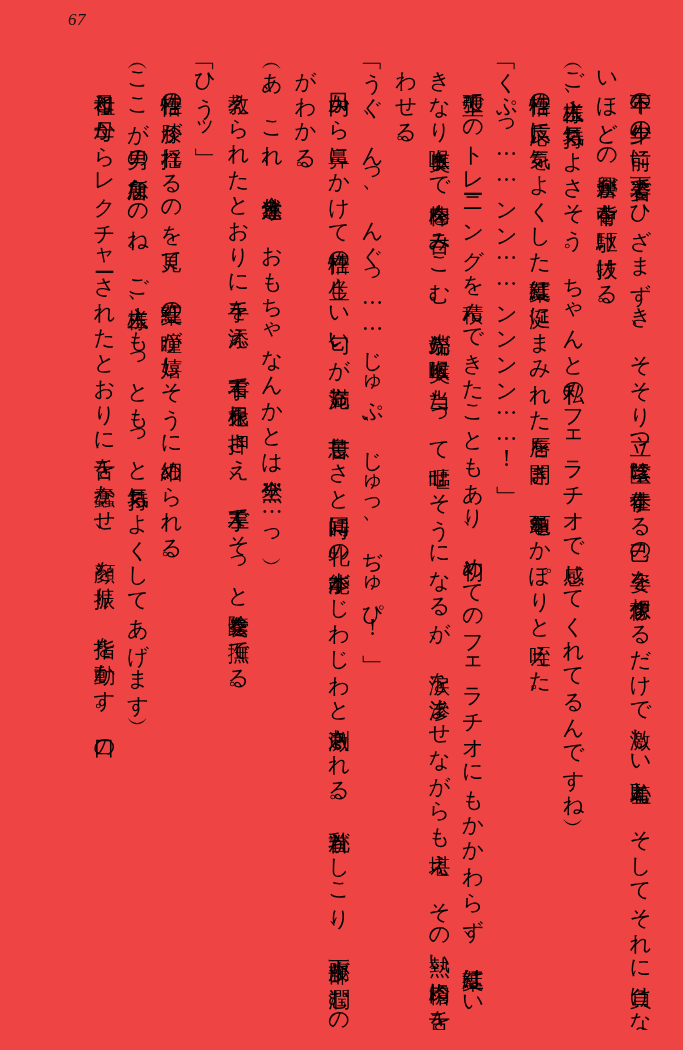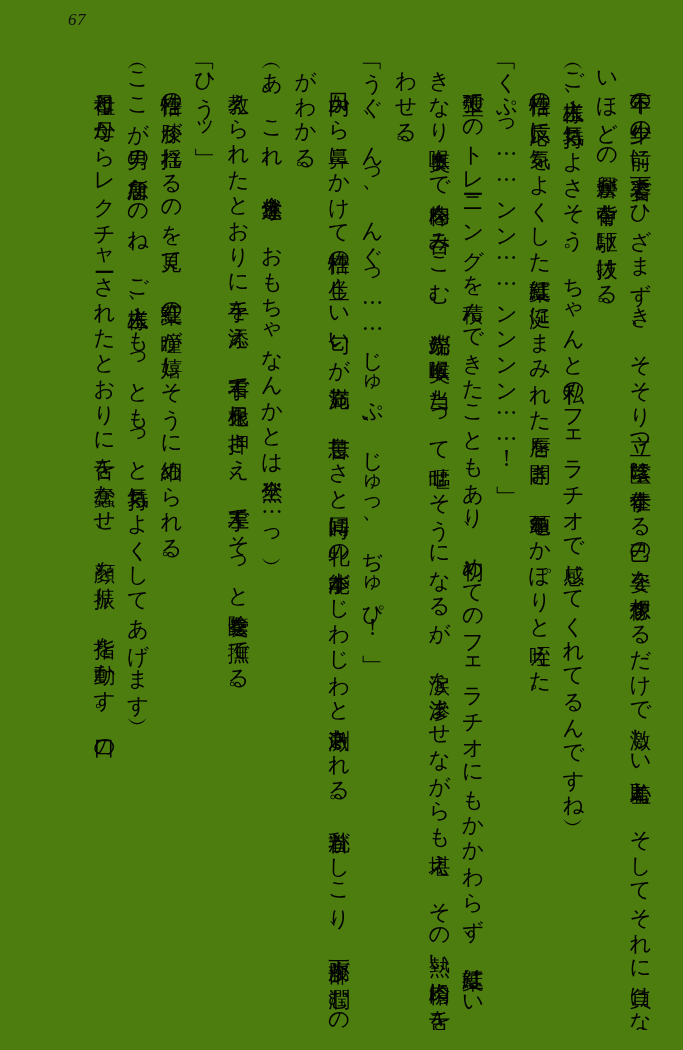--- a/index.html
+++ b/index.html
@@ -11,21 +11,21 @@
     width: 683px;
     height: 1050px;
     overflow: hidden;
     font-family: "Liberation Serif", "DejaVu Serif", serif;
     color: #000000;
   }
   .page {
     position: relative;
     width: 683px;
     height: 1050px;
-    background: #4d7c0f;
+    background: #ef4444;
     box-sizing: border-box;
   }
   .page-number {
     position: absolute;
     top: 10px;
     left: 68px;
     font-size: 17px;
     font-style: italic;
     font-family: "Liberation Serif", "DejaVu Serif", serif;
     color: #111;

